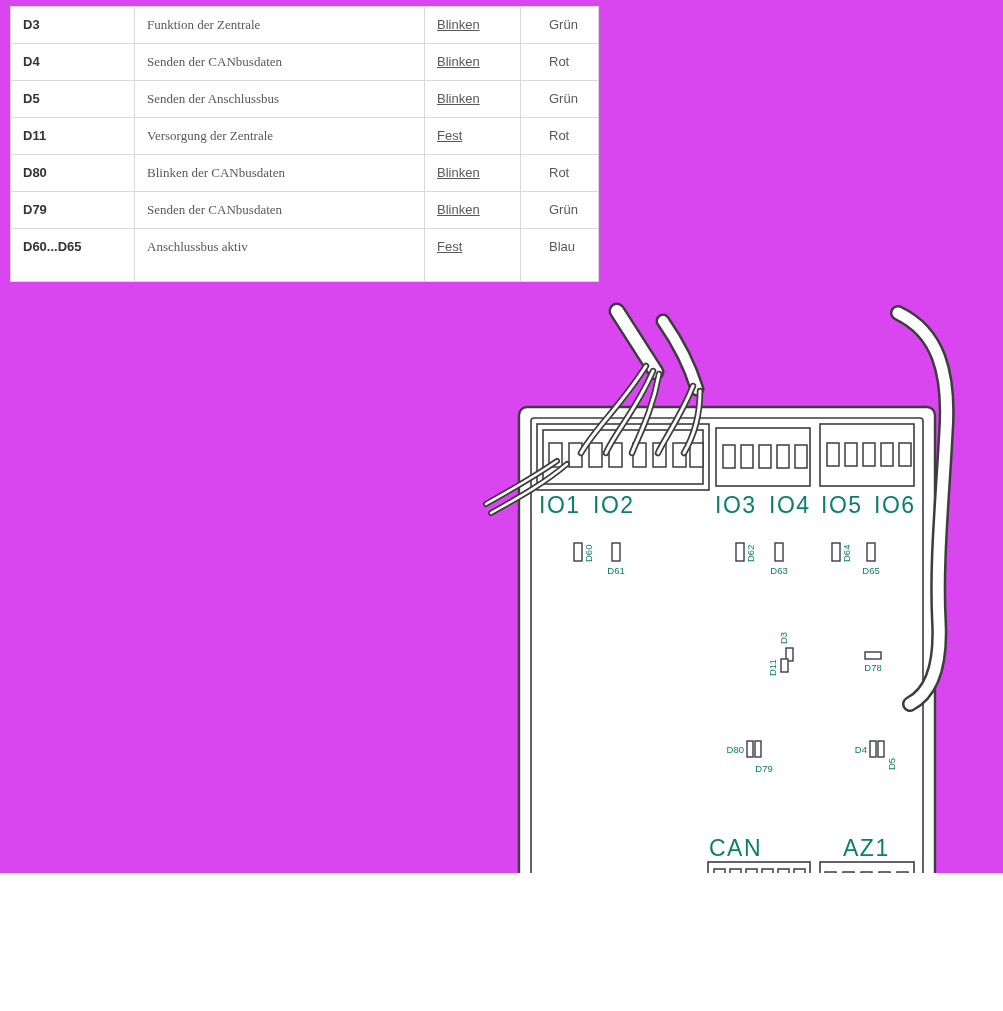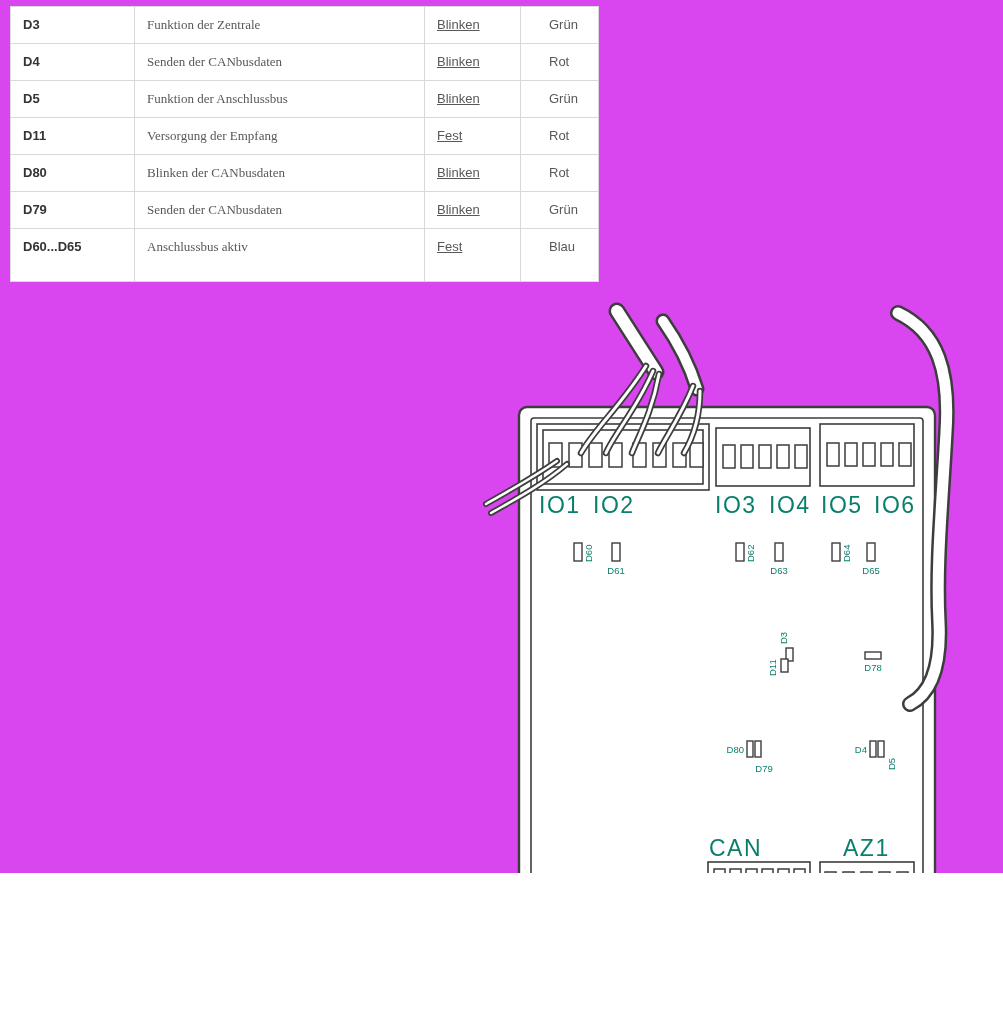--- a/index.html
+++ b/index.html
@@ -45,27 +45,27 @@
         <td class="c4">Grün</td>
       </tr>
       <tr>
         <td class="c1">D4</td>
         <td class="c2">Senden der CANbusdaten</td>
         <td class="c3">Blinken</td>
         <td class="c4">Rot</td>
       </tr>
       <tr>
         <td class="c1">D5</td>
-        <td class="c2">Funktion der Anschlussbus</td>
+        <td class="c2">Senden der Anschlussbus</td>
         <td class="c3">Blinken</td>
         <td class="c4">Grün</td>
       </tr>
       <tr>
         <td class="c1">D11</td>
-        <td class="c2">Versorgung der Empfang</td>
+        <td class="c2">Versorgung der Zentrale</td>
         <td class="c3">Fest</td>
         <td class="c4">Rot</td>
       </tr>
       <tr>
         <td class="c1">D80</td>
         <td class="c2">Blinken der CANbusdaten</td>
         <td class="c3">Blinken</td>
         <td class="c4">Rot</td>
       </tr>
       <tr>

